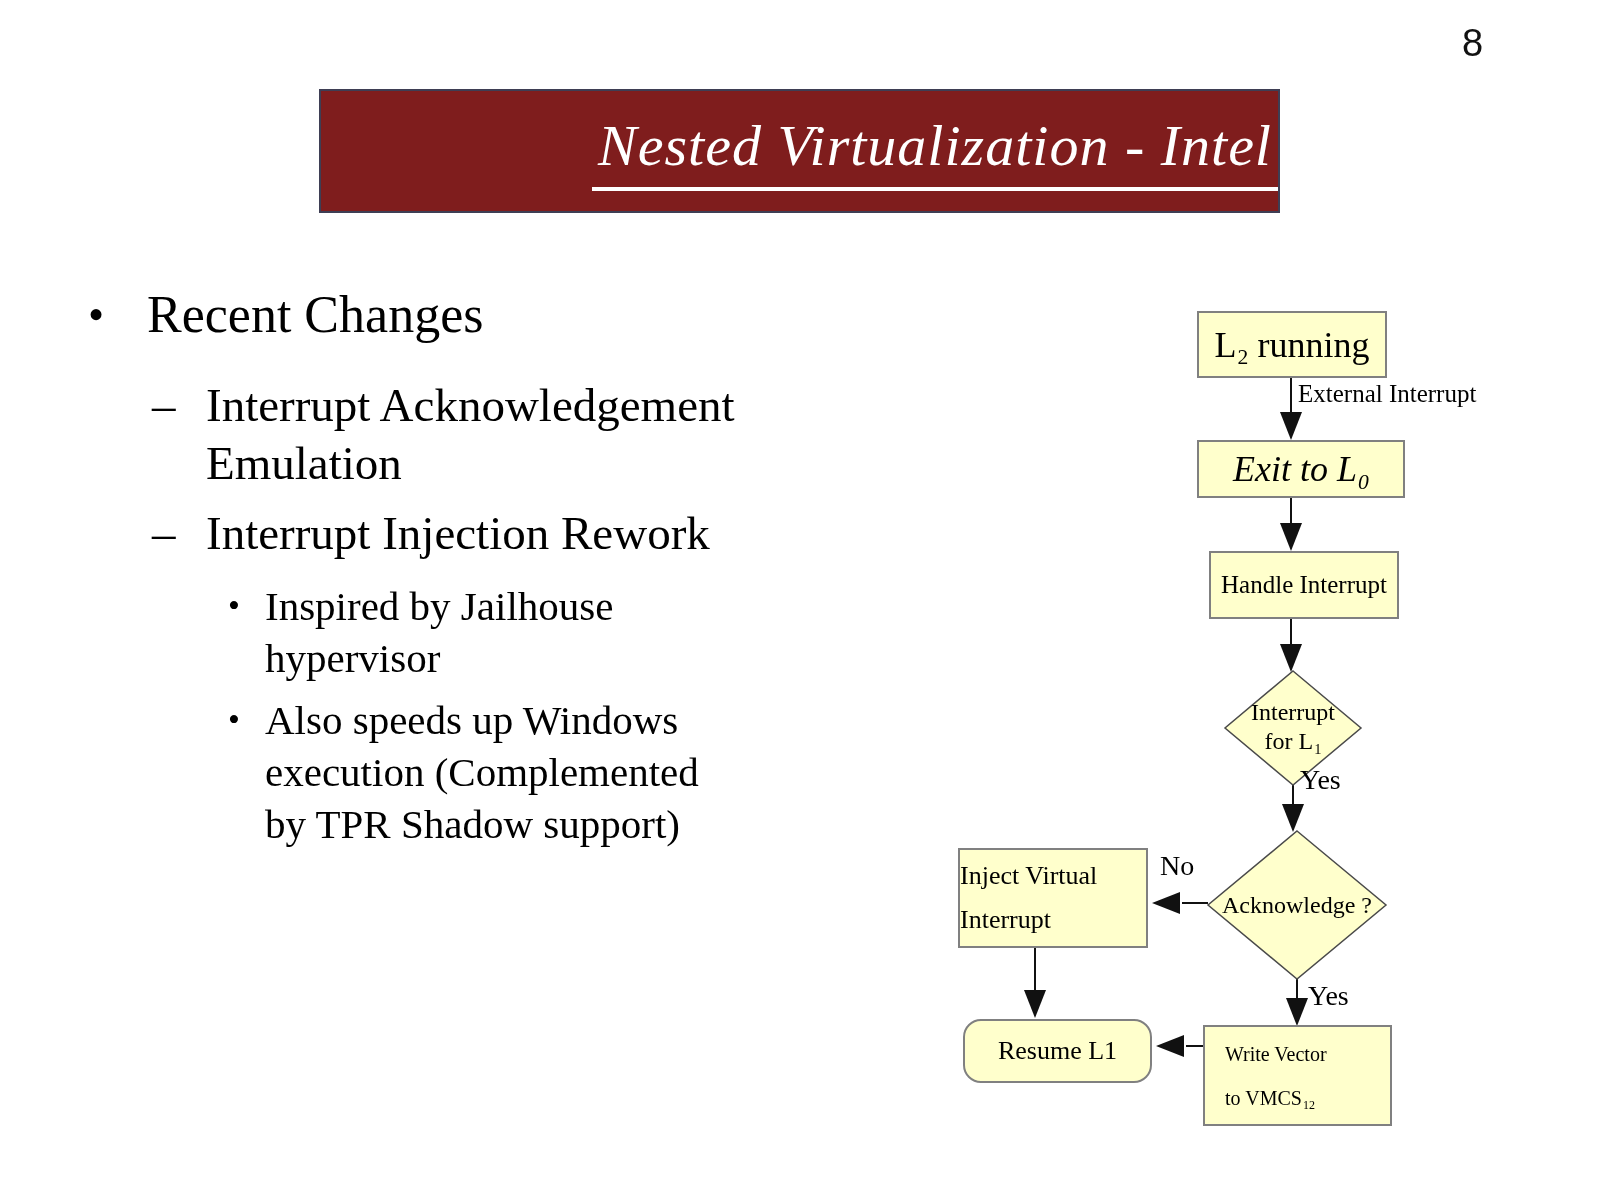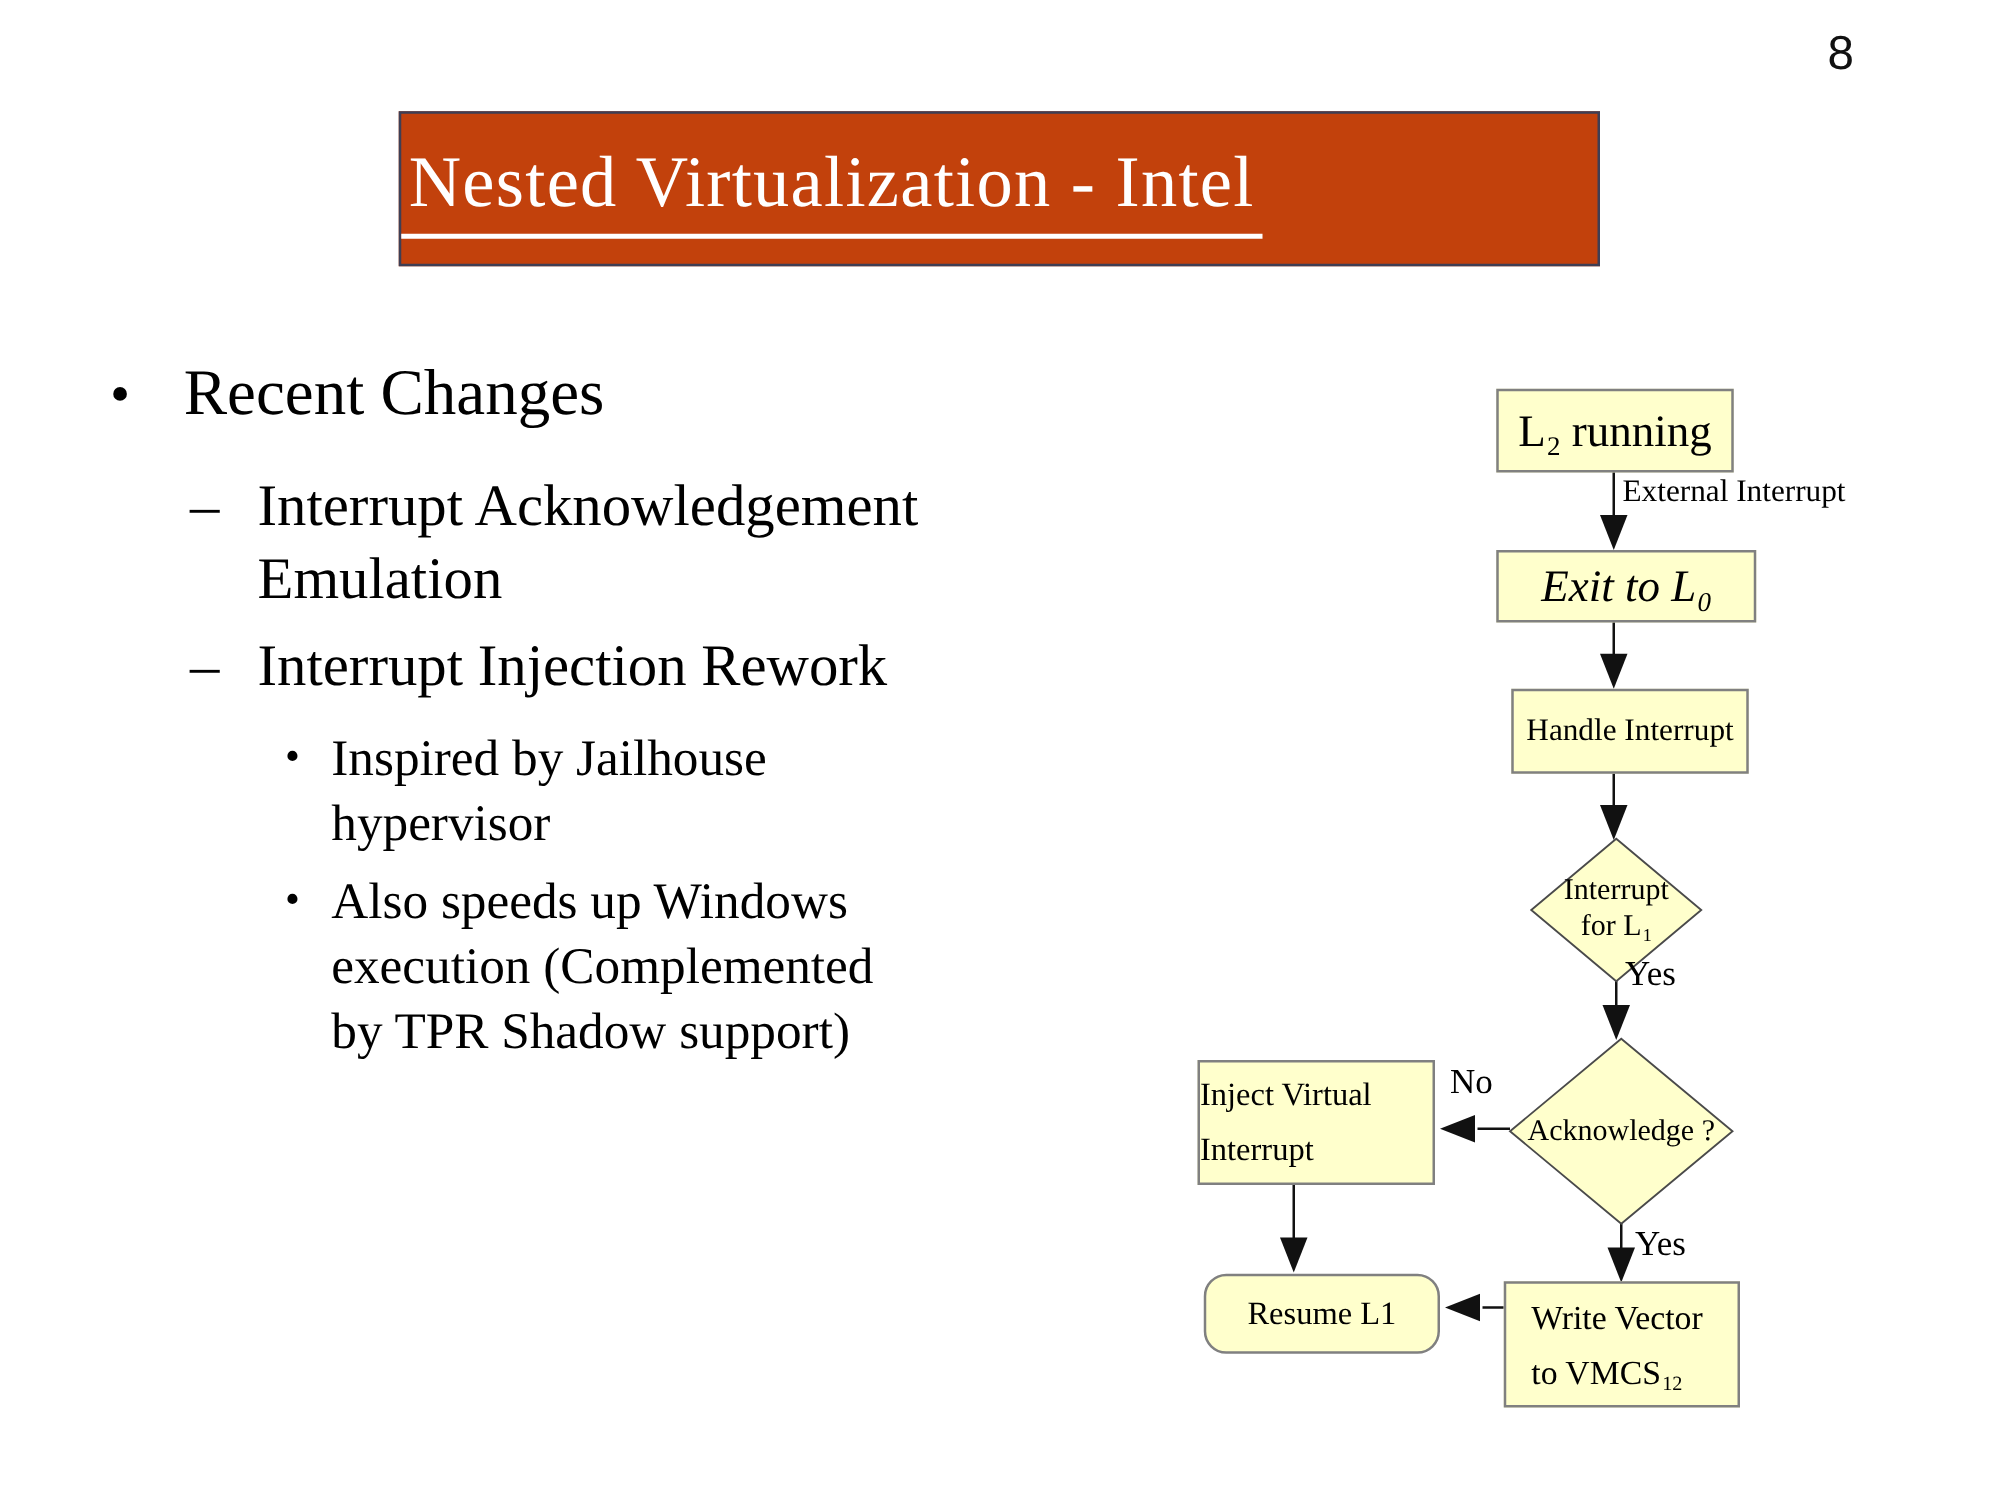--- a/index.html
+++ b/index.html
@@ -13,22 +13,22 @@
   }
   
   .page-number{
     position:absolute;left:1462px;top:22px;
     font-family:"Liberation Sans", sans-serif;
     font-size:38px;color:#111;
   }
   
   .title-banner{
     position:absolute;left:319px;top:89px;width:961px;height:124px;
-    background:#c2410c;border:2px solid #3e3e54;box-sizing:border-box;
-    display:flex;align-items:center;justify-content:flex-start;
+    background:#7f1d1d;border:2px solid #3e3e54;box-sizing:border-box;
+    display:flex;align-items:center;justify-content:flex-end;font-style:italic;
   }
   .title-text{
     color:#ffffff;font-size:58px;letter-spacing:1px;
     border-bottom:4px solid #ffffff;padding:0 6px 8px 6px;
     white-space:pre;
   }
   
   .li{position:absolute;display:flex;align-items:flex-start;}
   .li .marker{flex:none;}
   .li .text{white-space:pre;}
@@ -50,21 +50,21 @@
   .node{
     position:absolute;background:#FFFFCC;border:2px solid #808080;
     box-sizing:border-box;display:flex;flex-direction:column;justify-content:center;
   }
   .node.center{align-items:center;text-align:center;}
   .node-l2-running{left:1197px;top:311px;width:190px;height:67px;font-size:36px;}
   .node-exit-l0{left:1197px;top:440px;width:208px;height:58px;font-size:36px;font-style:italic;}
   .node-handle{left:1197px;top:551px;width:190px;height:68px;font-size:25px;margin-left:12px;}
   .node-inject{left:958px;top:848px;width:190px;height:100px;font-size:26px;line-height:44px;padding-left:0;}
   .node-resume{left:963px;top:1019px;width:189px;height:64px;font-size:26px;border-radius:18px;}
-  .node-write{left:1203px;top:1025px;width:189px;height:101px;font-size:27px;line-height:44px;padding-left:20px;}
+  .node-write{left:1203px;top:1025px;width:189px;height:101px;font-size:20px;line-height:44px;padding-left:20px;}
   .node .ml{white-space:pre;}
   sub.sb{font-size:0.6em;vertical-align:-0.35em;line-height:0;margin-left:1px;}
   .diamond-label{
     position:absolute;text-align:center;font-size:24px;line-height:29px;
   }
   .dl-interrupt{left:1226px;top:698px;width:134px;}
   .dl-ack{left:1208px;top:891px;width:178px;}
   .edge-label{position:absolute;white-space:pre;}
   .el-external{left:1298px;top:380px;font-size:25px;}
   .el-yes1{left:1300px;top:764px;font-size:28px;}

